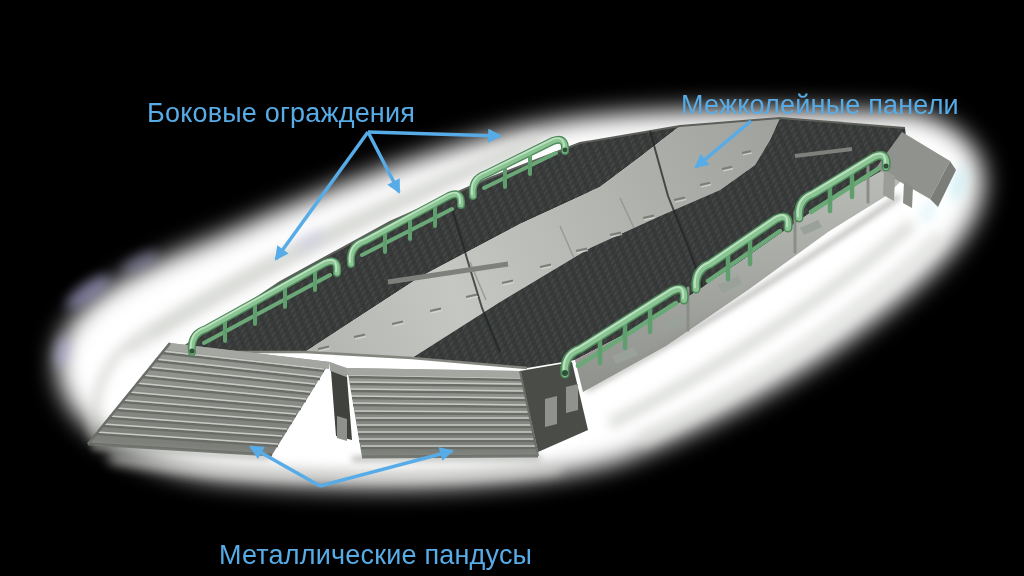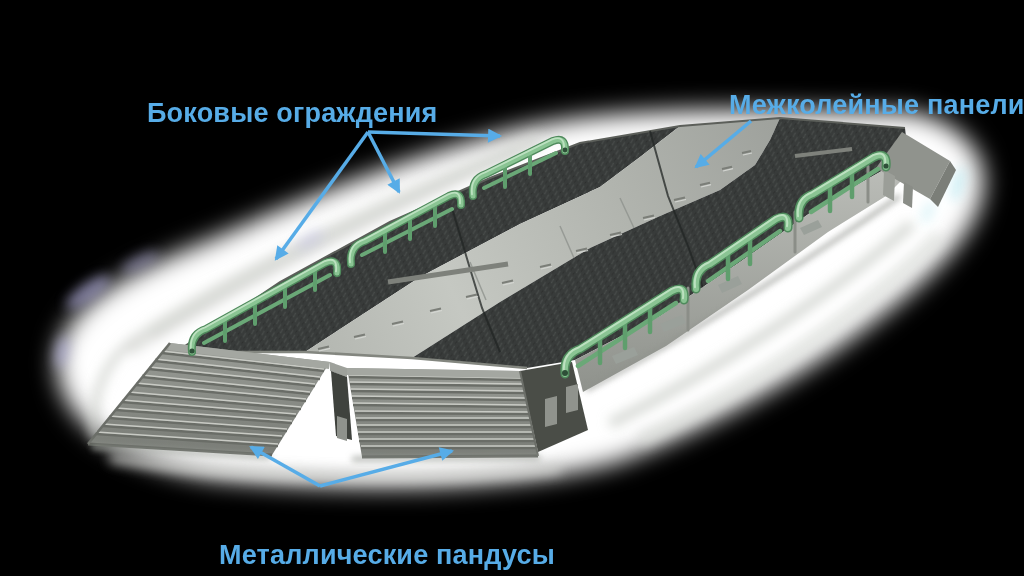--- a/index.html
+++ b/index.html
@@ -1,22 +1,22 @@
 <!DOCTYPE html>
 <html><head>
 <meta charset="utf-8">
 <style>
   html,body{margin:0;padding:0;background:#000;}
   #stage{position:relative;width:1024px;height:576px;background:#000;overflow:hidden;
          font-family:"Liberation Sans", sans-serif;}
   #scene{position:absolute;left:0;top:0;}
-  .lbl{position:absolute;font-weight:bold;font-size:27px;line-height:1.05;
+  .lbl{position:absolute;font-weight:normal;font-size:27px;line-height:1.05;
        color:#57ace7;white-space:nowrap;letter-spacing:.2px;}
   #lbl-railings{left:147px;top:99px;}
-  #lbl-panels{left:681px;top:91px;margin-left:48px;}
+  #lbl-panels{left:681px;top:91px;}
   #lbl-ramps{left:219px;top:493px;margin-top:48px;}
 </style>
 </head>
 <body>
 
 <div id="stage">
 
 <svg id="scene" width="1024" height="576" viewBox="0 0 1024 576">
   <defs>
     <filter id="b12" x="-30%" y="-30%" width="160%" height="160%">

